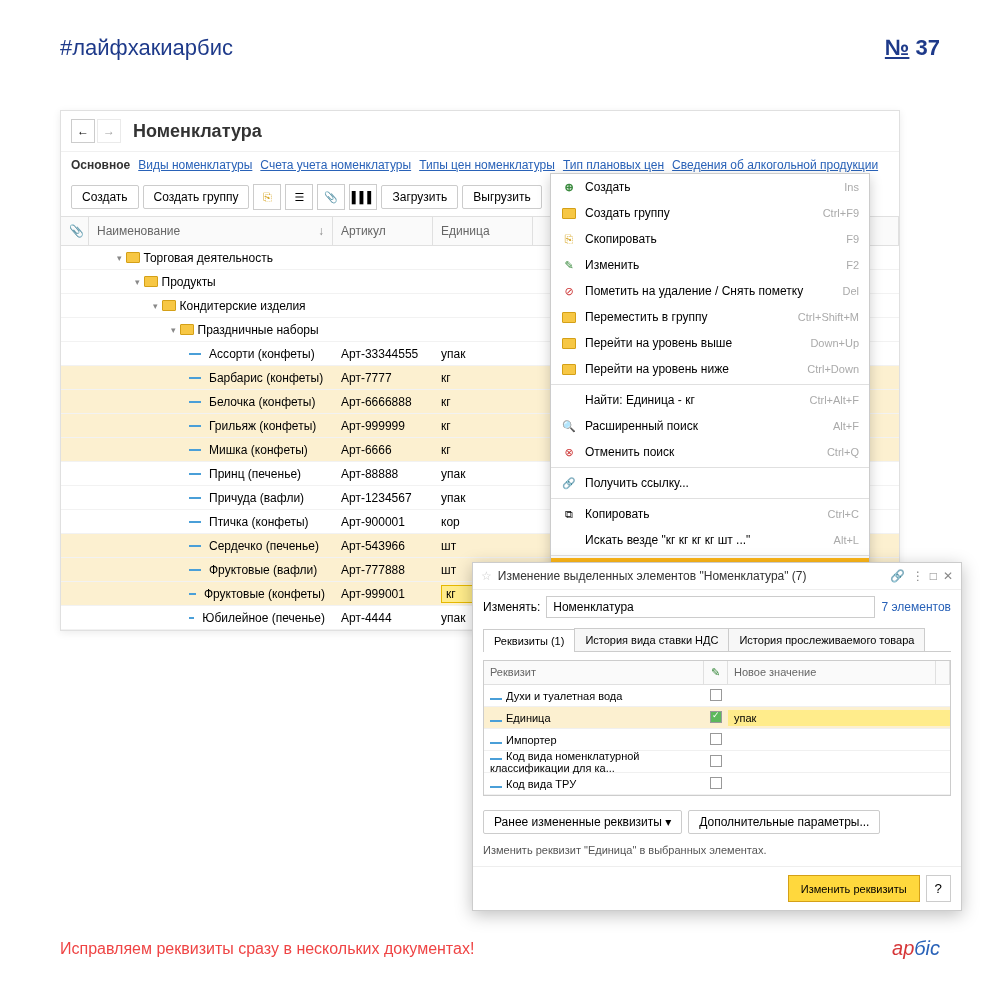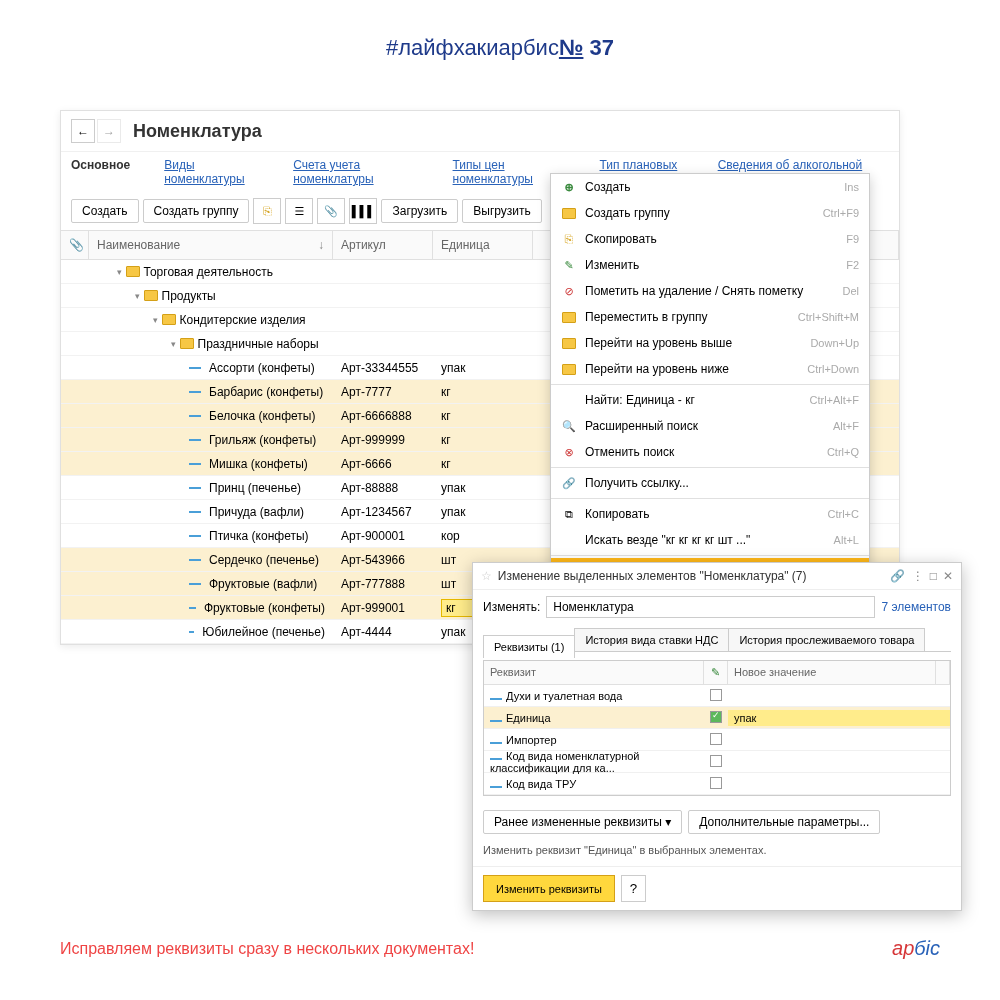--- a/index.html
+++ b/index.html
@@ -1,26 +1,26 @@
 <!DOCTYPE html>
 <html><head>
 <meta charset="utf-8">
 <style>
 *{box-sizing:border-box;margin:0;padding:0;font-family:Arial,sans-serif}
 body{width:1000px;height:1000px;background:#fff;position:relative;overflow:hidden}
-.hdr{padding:35px 60px 0;display:flex;justify-content:center;align-items:center;color:#1e3a8a}
+.hdr{padding:35px 60px 0;display:flex;justify-content:space-between;align-items:center;color:#1e3a8a}
 .hashtag{font-size:22px;font-weight:500}
 .num{font-size:22px;font-weight:700}
 .num span{text-decoration:underline}
 .main-window{position:absolute;left:60px;top:110px;width:840px;border:1px solid #e0e0e0;box-shadow:0 2px 8px rgba(0,0,0,.08);background:#fff}
 .titlebar{display:flex;align-items:center;padding:8px 10px;border-bottom:1px solid #f0f0f0}
 .navbtn{width:24px;height:24px;border:1px solid #ccc;background:#fff;display:flex;align-items:center;justify-content:center;font-size:12px;margin-right:2px;cursor:pointer}
 .navbtn.dis{opacity:.4}
 .wtitle{font-size:18px;font-weight:700;margin-left:10px;color:#333}
-.tabs{display:flex;gap:34px;padding:6px 10px;font-size:12px}
+.tabs{display:flex;gap:8px;padding:6px 10px;font-size:12px}
 .tab{color:#2962b8;text-decoration:underline;cursor:pointer}
 .tab.active{color:#333;text-decoration:none;font-weight:600}
 .toolbar{display:flex;gap:4px;padding:6px 10px;align-items:center}
 .btn{border:1px solid #ccc;background:#fff;padding:4px 10px;font-size:12px;cursor:pointer;border-radius:2px}
 .iconbtn{width:28px;height:26px;border:1px solid #ccc;background:#fff;display:flex;align-items:center;justify-content:center;cursor:pointer;font-size:11px}
 .grid{border-top:1px solid #e0e0e0}
 .gridhdr{display:flex;background:#fafafa;border-bottom:1px solid #e0e0e0;font-size:12px;color:#666}
 .gridhdr>div{padding:7px 8px;border-right:1px solid #e0e0e0}
 .c0{width:28px}.c1{width:244px;display:flex;align-items:center;gap:4px}.c2{width:100px}.c3{width:100px}.c4{flex:1}
 .grid-body{font-size:12px}
@@ -42,35 +42,35 @@
 .dialog{position:absolute;left:472px;top:562px;width:490px;background:#fff;border:1px solid #ccc;box-shadow:0 4px 16px rgba(0,0,0,.25);z-index:20;font-size:12px}
 .dlg-title{display:flex;align-items:center;padding:6px 8px;border-bottom:1px solid #eee}
 .dlg-title-txt{flex:1;font-size:12px;color:#333}
 .dlg-icons{display:flex;gap:6px;color:#888;font-size:12px}
 .dlg-icons span{cursor:pointer}
 .dlg-row{display:flex;align-items:center;padding:6px 10px;gap:6px}
 .dlg-input{flex:1;border:1px solid #ccc;padding:3px 6px;background:#fff}
 .dlg-link{color:#2962b8;cursor:pointer}
 .dlg-tabs{display:flex;margin:4px 10px 0;border-bottom:1px solid #ccc}
 .dlg-tab{padding:5px 10px;border:1px solid #ccc;border-bottom:none;background:#f7f7f7;font-size:11px;cursor:pointer;margin-right:-1px}
-.dlg-tab.active{background:#fff;position:relative;top:7px}
+.dlg-tab.active{background:#fff;position:relative;top:1px}
 .dlg-grid{margin:8px 10px;border:1px solid #ccc}
 .dlg-ghdr{display:flex;background:#fafafa;border-bottom:1px solid #e0e0e0;font-size:11px;color:#666}
 .dlg-ghdr>div{padding:5px 6px;border-right:1px solid #e0e0e0}
 .dg1{width:220px}.dg2{width:24px;text-align:center}.dg3{flex:1}
 .dlg-gr{display:flex;border-bottom:1px solid #f0f0f0;align-items:center;height:22px;font-size:11px}
 .dlg-gr>div{padding:2px 6px}
 .dlg-gr.hl{background:#fcf0d0}
 .dlg-gr.hl .dg3{background:#ffec8b}
 .chk{width:12px;height:12px;border:1px solid #999;display:inline-block;background:#fff}
 .chk.on{background:#5cb85c;position:relative}
 .chk.on:after{content:"✓";color:#fff;font-size:9px;position:absolute;left:1px;top:-2px}
 .dlg-btns{padding:6px 10px;display:flex;gap:6px}
 .dlg-hint{padding:4px 10px 10px;font-size:11px;color:#555}
-.dlg-footer{display:flex;justify-content:flex-start;padding:8px 10px;gap:6px;border-top:1px solid #eee}
+.dlg-footer{display:flex;justify-content:flex-end;padding:8px 10px;gap:6px;border-top:1px solid #eee}
 .btn-yellow{background:#ffd83d;border:1px solid #d4a017;padding:5px 12px;font-size:11px;cursor:pointer}
 .btn-q{border:1px solid #ccc;padding:5px 8px;background:#fff;cursor:pointer}
 .footer{position:absolute;bottom:40px;left:60px;right:60px;display:flex;justify-content:space-between;align-items:center}
 .footer-txt{color:#ef4444;font-size:16px}
 .logo{font-size:20px;font-weight:400;color:#d63638;font-style:italic}
 .logo span{color:#2962b8}
 .pencil{color:#3a8a3e}
 .plus{color:#3a8a3e;font-weight:700}
 .copy-ico{color:#d4a017}
 </style>

